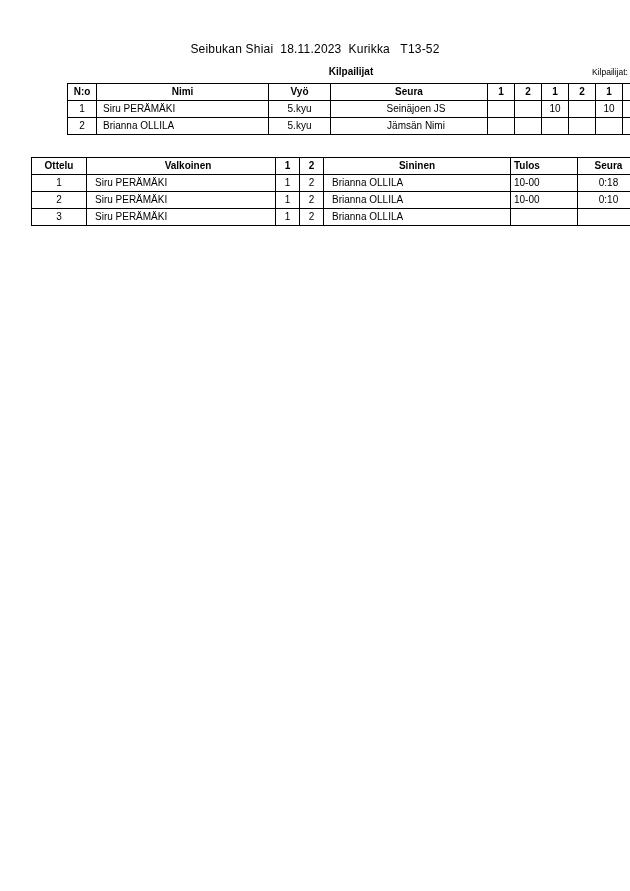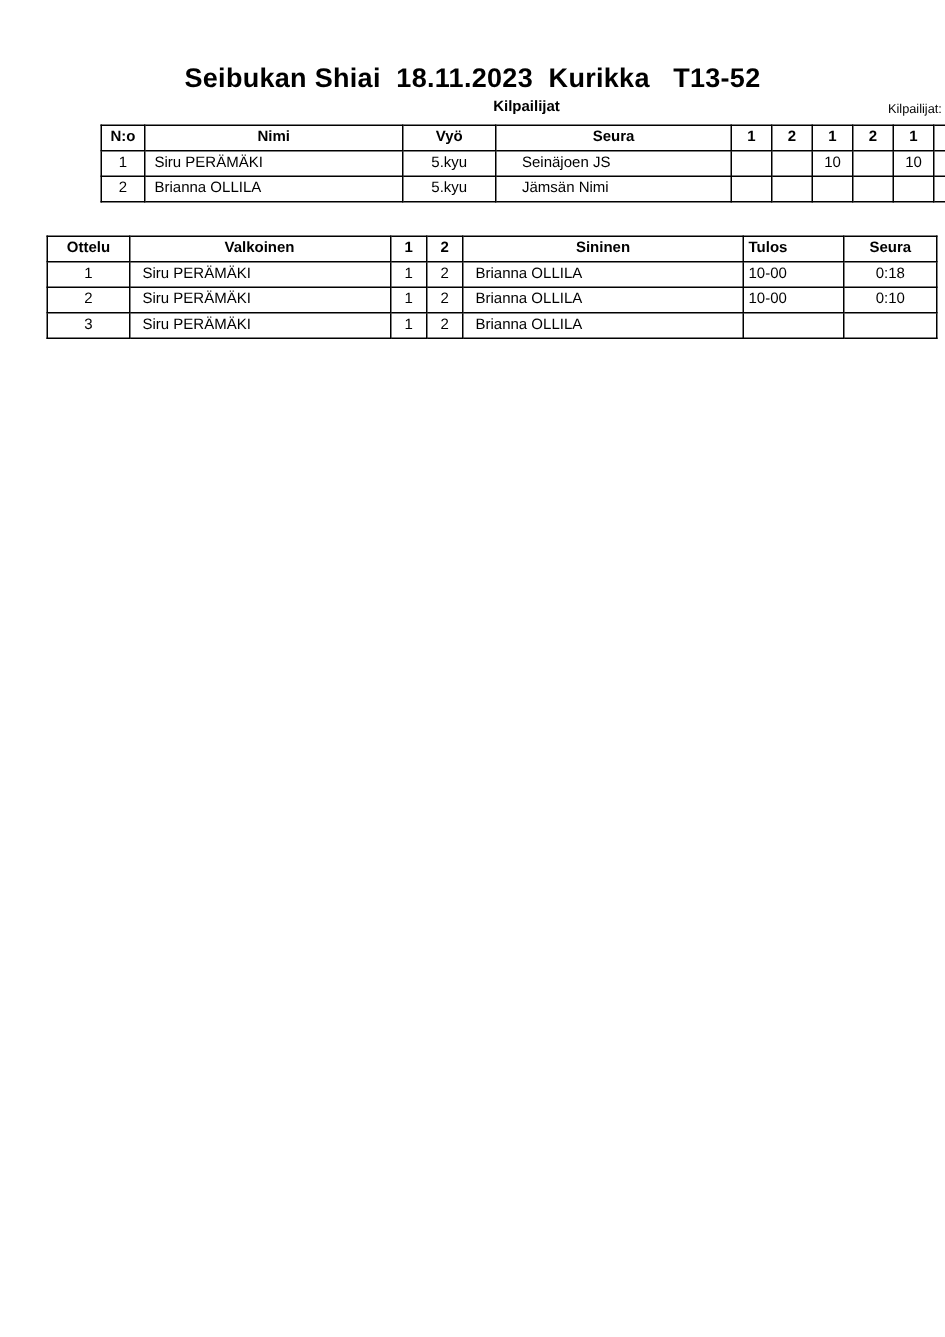--- a/index.html
+++ b/index.html
@@ -20,22 +20,22 @@
     width: 630px;
     height: 891px;
     padding: 0;
   }
   .doc-title {
     position: absolute;
     left: 0;
     top: 42px;
     width: 630px;
     text-align: center;
-    font-size: 18px;
-    font-weight: bold;
+    font-size: 12px;
+    font-weight: normal;
     letter-spacing: 0.2px;
     white-space: pre;
   }
   
   table {
     border-collapse: collapse;
     font-size: 10px;
     table-layout: fixed;
   }
   table, th, td {
@@ -84,21 +84,21 @@
     font-size: 8.5px;
     text-align: right;
   }
   table.competitors {
     width: 552px;
     margin-top: 2px;
   }
   table.competitors .c-no   { width: 22px;  text-align: center; }
   table.competitors .c-name { width: 165px; text-align: left; padding-left: 6px; }
   table.competitors .c-belt { width: 55px;  text-align: center; }
-  table.competitors .c-club { width: 150px; text-align: left; padding-left: 17px; }
+  table.competitors .c-club { width: 150px; text-align: center; padding-left: 17px; }
   table.competitors .c-m    { width: 20px;  text-align: center; }
   table.competitors .c-voit { width: 30px;  text-align: center; }
   table.competitors thead th.c-name,
   table.competitors thead th.c-club { text-align: center; padding-left: 3px; }
 
   
   .match-wrap {
     position: absolute;
     left: 31px;
     top: 155px;
@@ -112,21 +112,21 @@
     width: 530px;
     margin-top: 2px;
   }
   table.matches .m-no    { width: 48px;  text-align: center; }
   table.matches .m-white { width: 168px; text-align: left; padding-left: 8px; }
   table.matches .m-p1    { width: 17px;  text-align: center; }
   table.matches .m-p2    { width: 17px;  text-align: center; }
   table.matches .m-blue  { width: 180px; text-align: left; padding-left: 8px; }
   table.matches .m-res   { width: 60px;  text-align: left; }
   table.matches .m-time  { width: 55px;  text-align: center; }
-  table.matches thead th.m-white { text-align: center; padding-left: 2px; }
+  table.matches thead th.m-white { text-align: center; padding-left: 17px; }
   table.matches thead th.m-blue  { text-align: center; padding-left: 3px; }
 
   
   .res-wrap {
     position: absolute;
     left: 31px;
     top: 262px;
     width: 286px;
   }
   .res-head {

